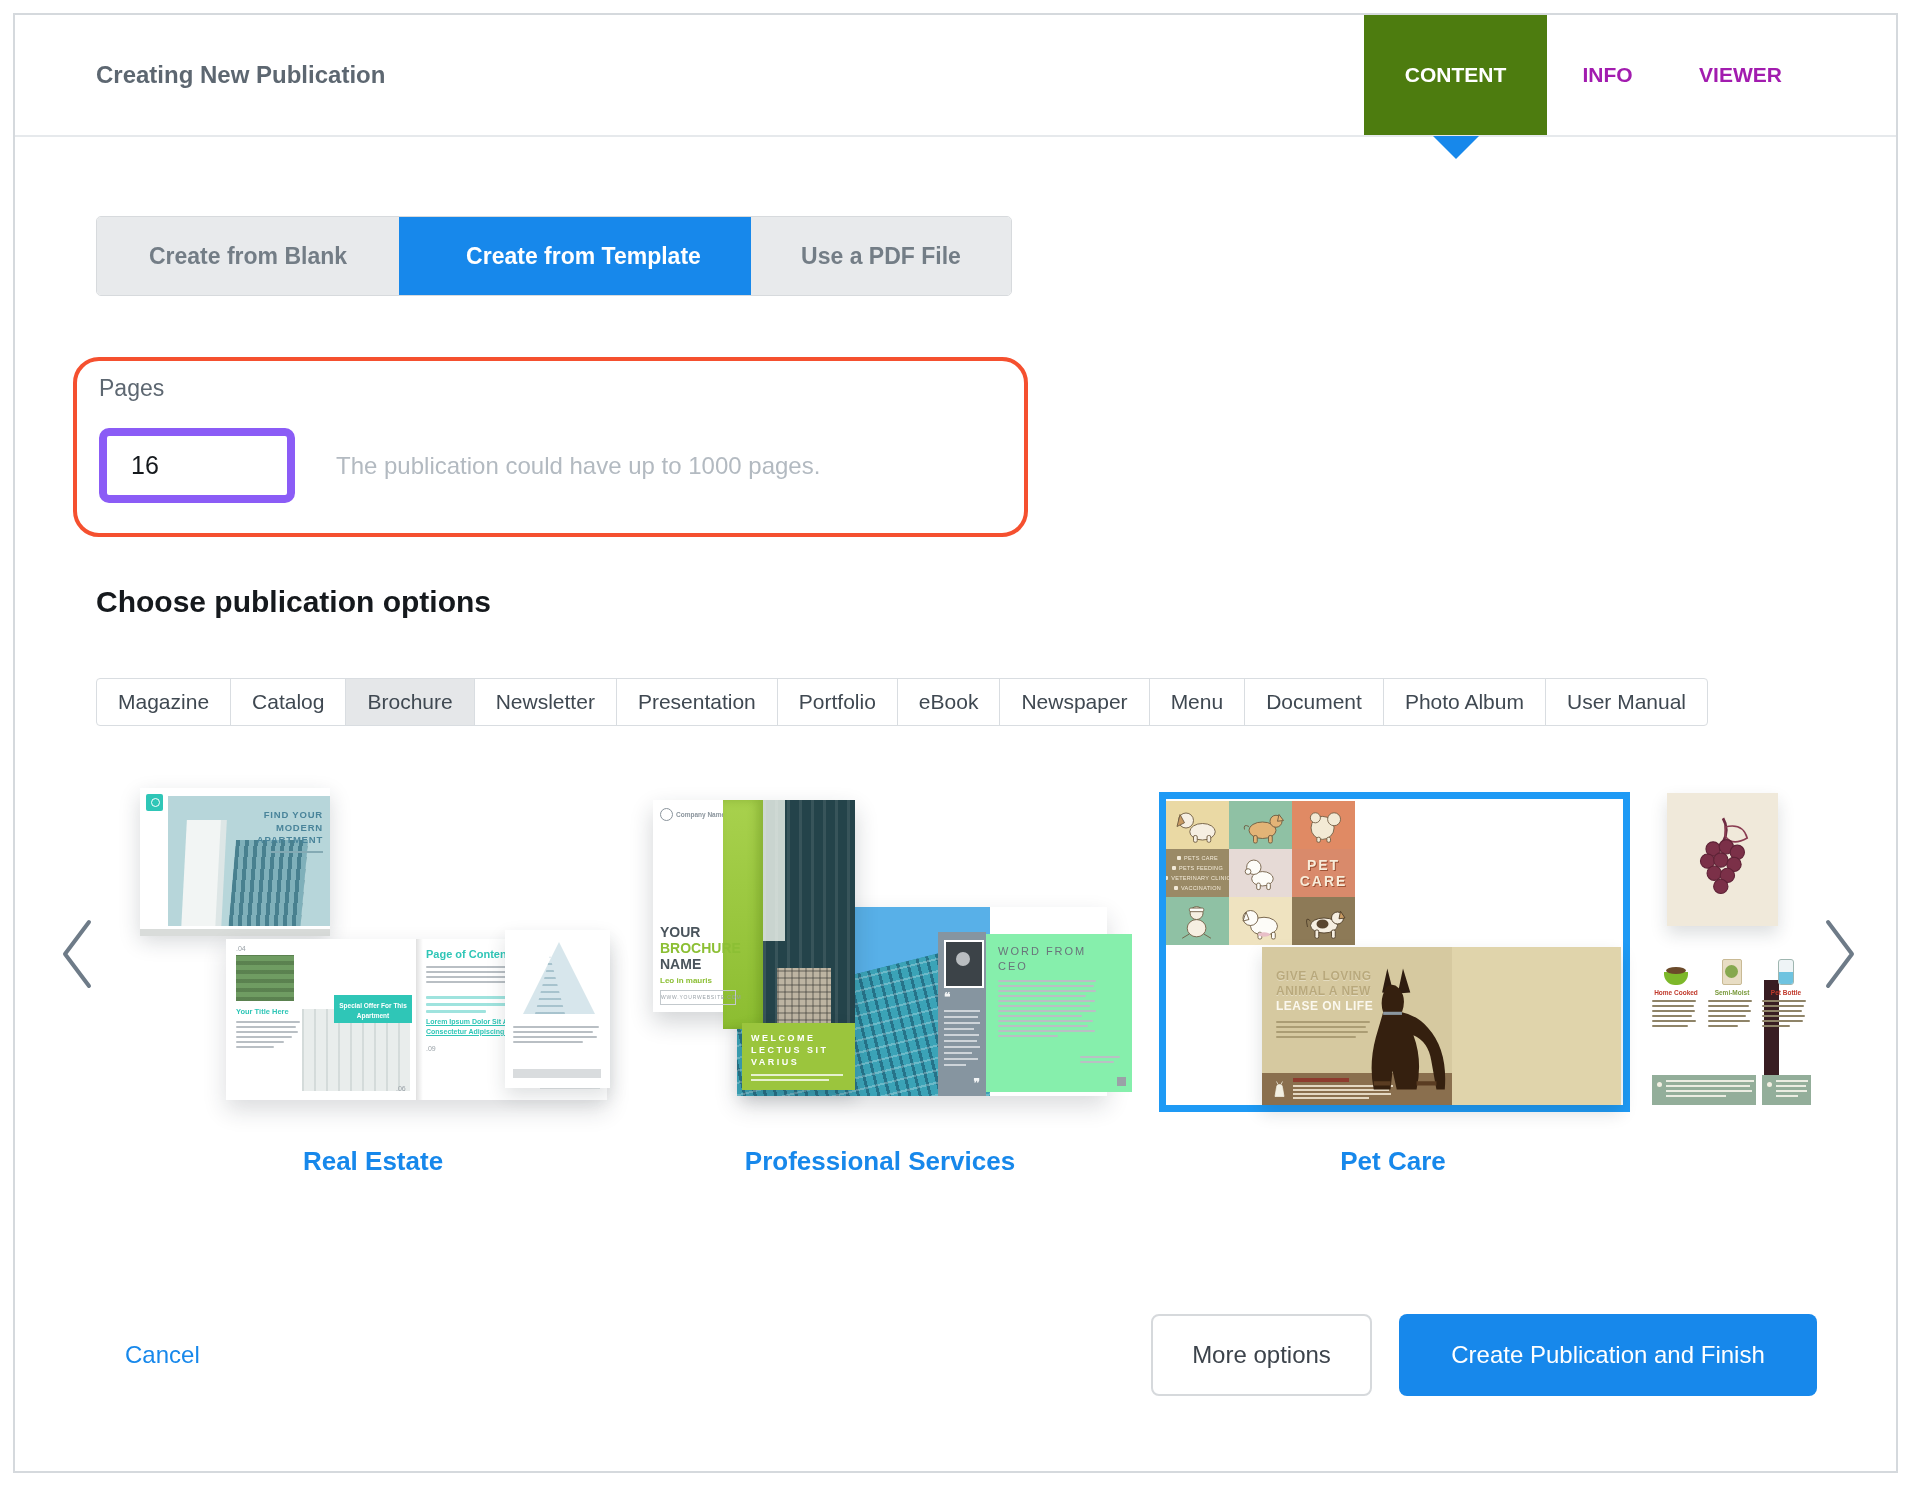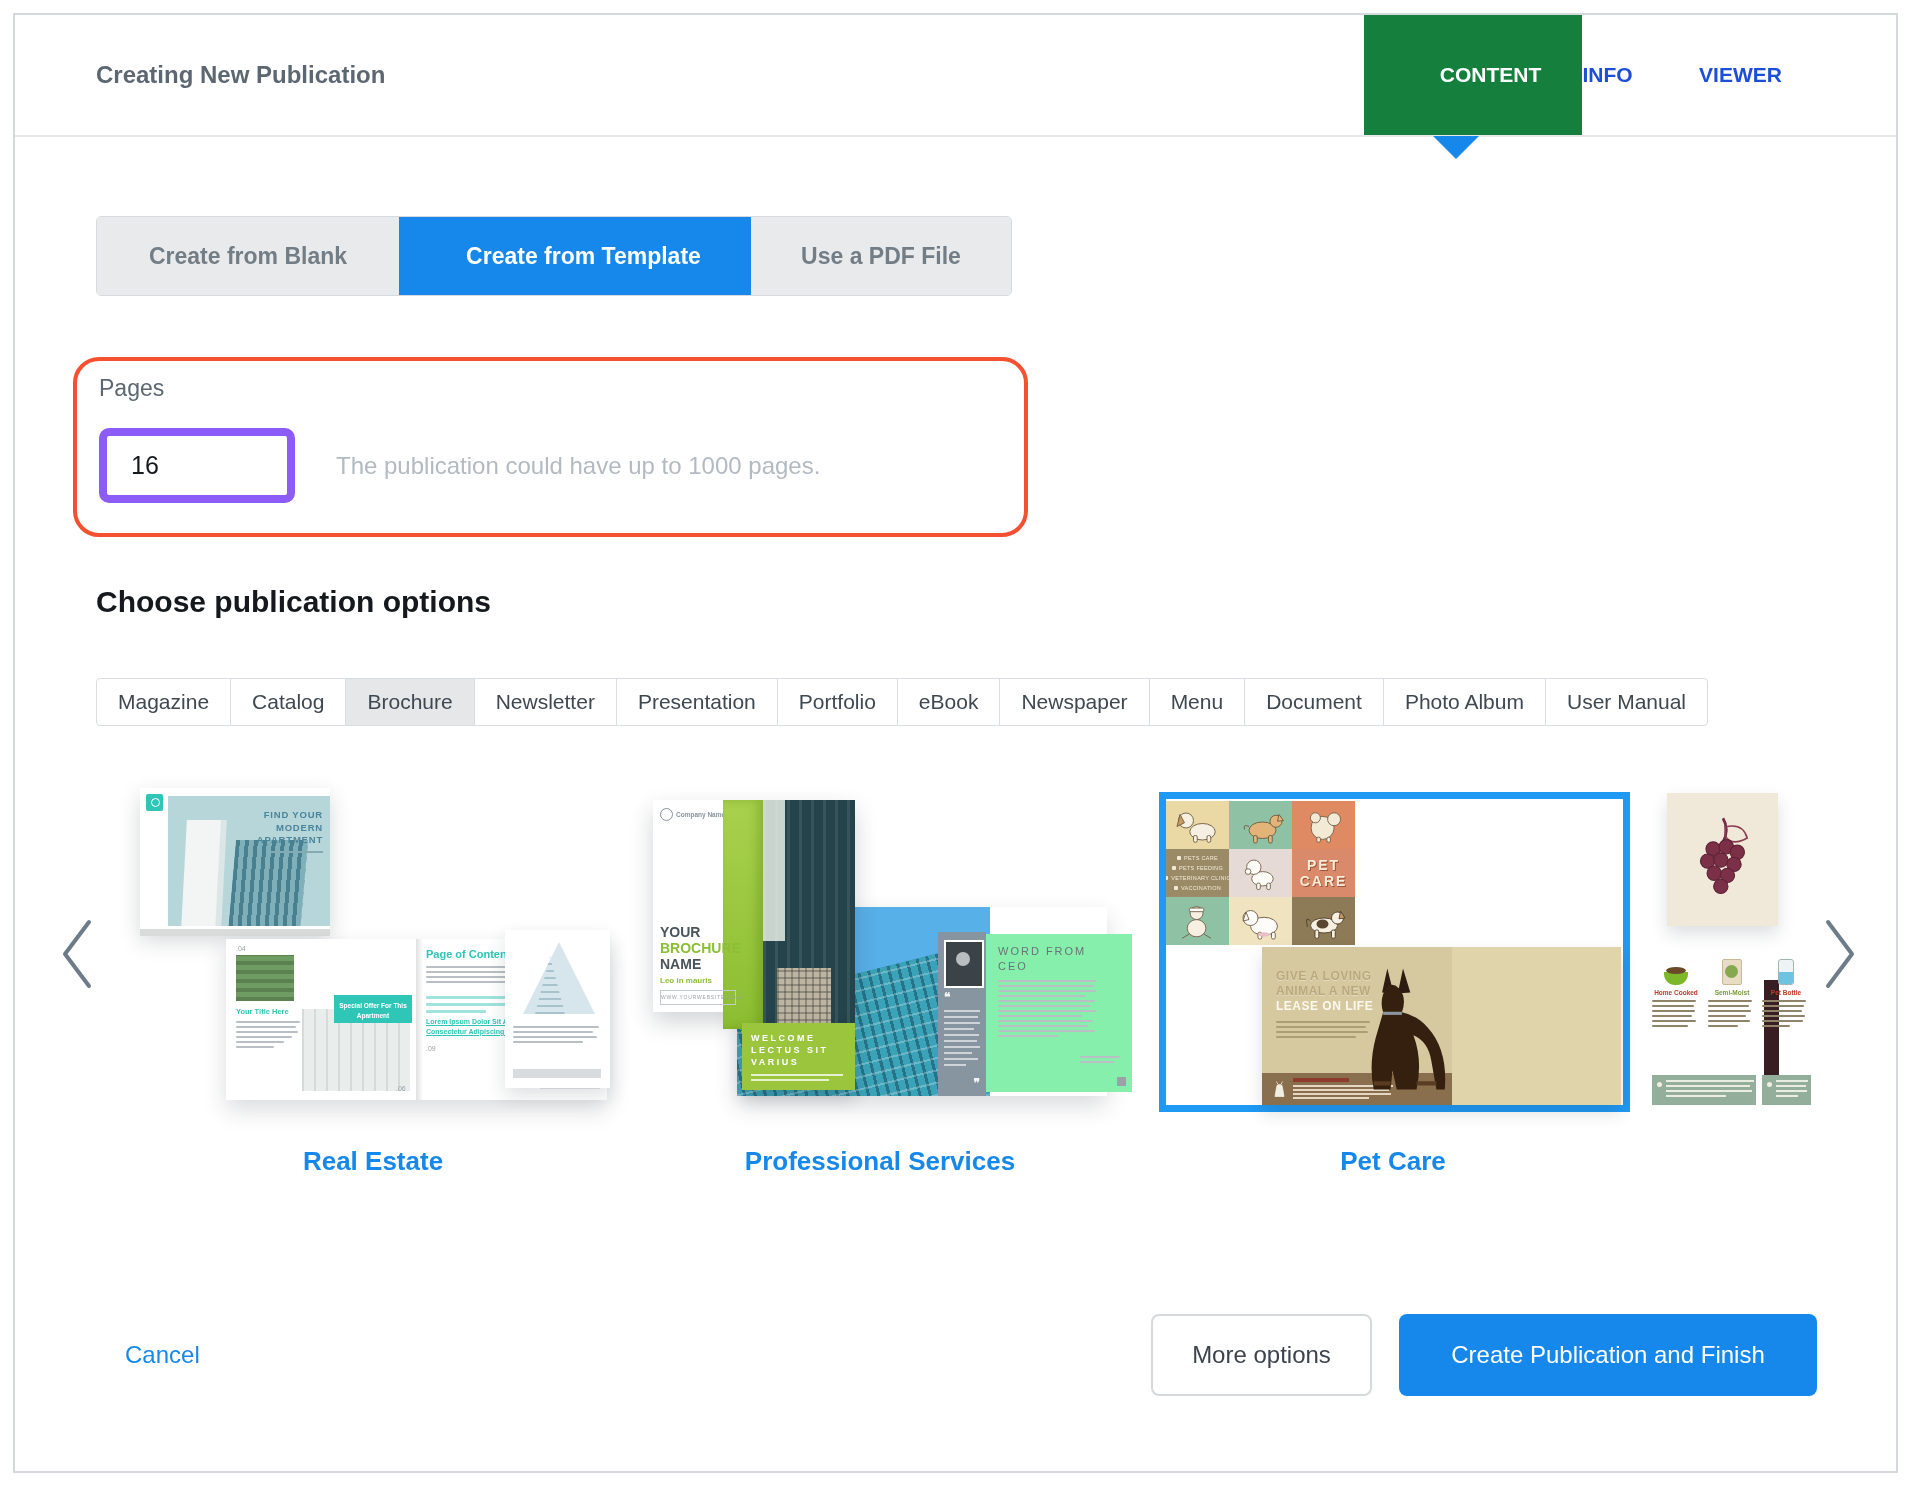--- a/index.html
+++ b/index.html
@@ -2,26 +2,26 @@
 <html><head>
 <meta charset="utf-8">
 <style>
   html,body{margin:0;padding:0;background:#fdfdfe;}
   #app{position:relative;width:1911px;height:1486px;background:#fff;overflow:hidden;
        font-family:"Liberation Sans",sans-serif;color:#3f4851;}
   
   .frame{position:absolute;left:13px;top:13px;right:13px;bottom:13px;border:2px solid #d5d9dd;pointer-events:none;}
   .header-line{position:absolute;left:15px;right:15px;top:135px;height:2px;background:#e6e9ec;}
   .page-title{position:absolute;left:96px;top:61px;font-size:24px;font-weight:700;color:#5d6771;}
-  .tab-content{position:absolute;left:1364px;top:15px;width:183px;height:120px;background:#15803d;color:#fff;
-    display:flex;align-items:center;justify-content:center;font-size:21px;font-weight:700;cursor:pointer;padding-left:35px;}
+  .tab-content{position:absolute;left:1364px;top:15px;width:183px;height:120px;background:#4d7c0f;color:#fff;
+    display:flex;align-items:center;justify-content:center;font-size:21px;font-weight:700;cursor:pointer;}
   .tab-pointer{position:absolute;left:1433px;top:136px;width:0;height:0;
     border-left:23px solid transparent;border-right:23px solid transparent;border-top:23px solid #1788eb;}
   .tab-link{position:absolute;top:15px;height:120px;display:flex;align-items:center;justify-content:center;
-    color:#1d4ed8;font-size:21px;font-weight:700;cursor:pointer;}
+    color:#a21caf;font-size:21px;font-weight:700;cursor:pointer;}
   #tab-info{left:1560px;width:95px;}
   #tab-viewer{left:1678px;width:125px;}
   
   .seg{position:absolute;left:96px;top:216px;height:80px;display:flex;border:1px solid #d7dadd;border-radius:5px;overflow:hidden;box-sizing:border-box;}
   .seg .sbtn{display:flex;align-items:center;justify-content:center;font-size:23px;font-weight:700;
     background:#e8eaec;color:#737d86;border:none;cursor:pointer;font-family:inherit;}
   .seg .sbtn.active{background:#1788eb;color:#fff;padding-left:23px;}
   .w1{width:302px}.w2{width:352px}.w3{width:260px}
   
   .redbox{position:absolute;left:73px;top:357px;width:947px;height:172px;border:4px solid #f5502f;border-radius:26px;}

